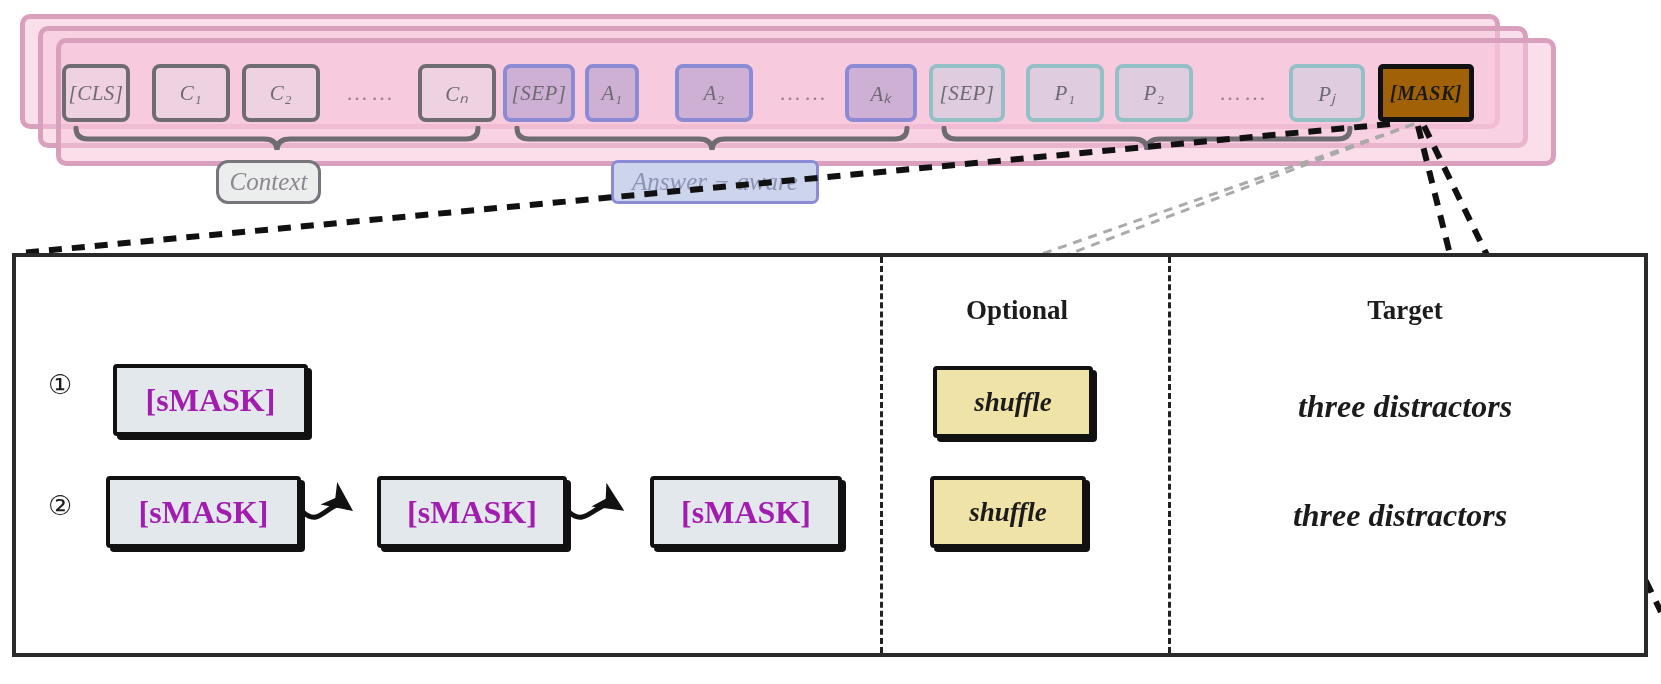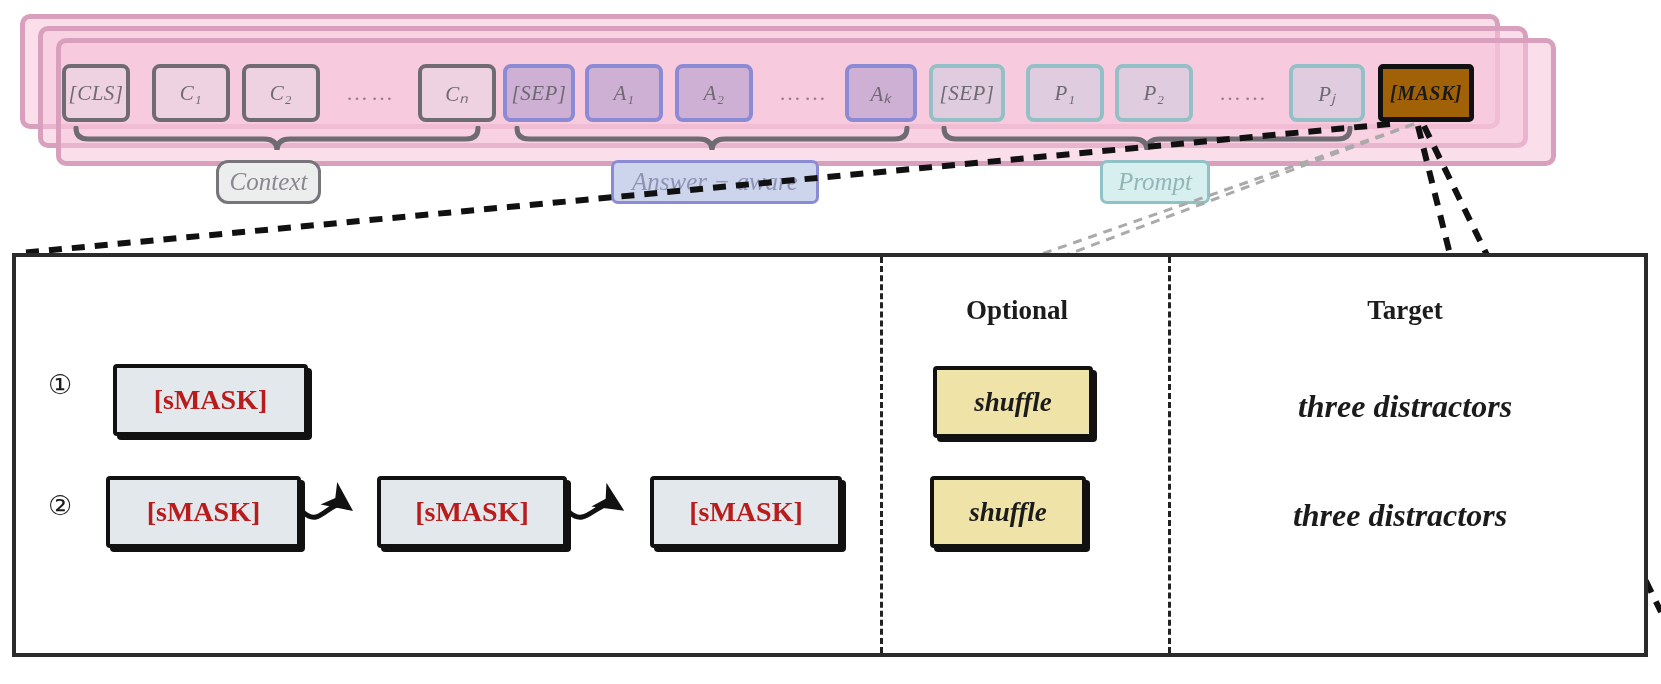--- a/index.html
+++ b/index.html
@@ -46,21 +46,21 @@
   .vdiv{position:absolute;top:0;bottom:0;width:0;border-left:3px dashed #222;}
 
   .colhdr{position:absolute;font-weight:bold;font-size:27px;color:#1c1c1c;
           text-align:center;}
 
   .rownum{position:absolute;font-size:27px;color:#1c1c1c;text-align:center;
           font-family:"DejaVu Sans", sans-serif;}
 
   .smask{position:absolute;height:72px;border:4px solid #111;background:#e3e8ec;
          border-radius:4px;box-sizing:border-box;display:flex;align-items:center;
-         justify-content:center;font-weight:bold;font-size:28px;color:#b91c1c;
+         justify-content:center;font-weight:bold;font-size:32px;color:#a21caf;
          box-shadow:4px 4px 0 #111;}
 
   .shuffle{position:absolute;height:72px;border:4px solid #111;background:#f0e3a8;
            border-radius:4px;box-sizing:border-box;display:flex;align-items:center;
            justify-content:center;font-weight:bold;font-style:italic;font-size:27px;
            color:#1b1b1b;box-shadow:4px 4px 0 #111;}
 
   .target{position:absolute;font-weight:bold;font-style:italic;font-size:32px;
           color:#1b1b1b;text-align:center;}
 
@@ -76,21 +76,21 @@
   <div class="pink-panel pp3"></div>
 
   <div class="tokrow">
     <div class="tok tok-c" style="left:62px;width:68px;">[CLS]</div>
     <div class="tok tok-c" style="left:152px;width:78px;">C₁</div>
     <div class="tok tok-c" style="left:242px;width:78px;">C₂</div>
     <div class="dots" style="left:332px;width:78px;">……</div>
     <div class="tok tok-c" style="left:418px;width:78px;">Cₙ</div>
 
     <div class="tok tok-a" style="left:503px;width:72px;">[SEP]</div>
-    <div class="tok tok-a" style="left:585px;width:78px;">A₁</div>
+    <div class="tok tok-a" style="left:585px;width:54px;">A₁</div>
     <div class="tok tok-a" style="left:675px;width:78px;">A₂</div>
     <div class="dots" style="left:765px;width:78px;">……</div>
     <div class="tok tok-a" style="left:845px;width:72px;">Aₖ</div>
 
     <div class="tok tok-p" style="left:929px;width:76px;">[SEP]</div>
     <div class="tok tok-p" style="left:1026px;width:78px;">P₁</div>
     <div class="tok tok-p" style="left:1115px;width:78px;">P₂</div>
     <div class="dots" style="left:1205px;width:78px;">……</div>
     <div class="tok tok-p" style="left:1289px;width:76px;">Pⱼ</div>
 
@@ -108,21 +108,20 @@
     </svg>
   </div>
   <div class="brace" style="left:940px;top:126px;width:414px;">
     <svg width="414" height="26" viewBox="0 0 414 26">
       <path d="M4,2 Q4,13 16,13 L194,13 Q207,13 207,24 Q207,13 220,13 L398,13 Q410,13 410,2" fill="none" stroke="#6f6b73" stroke-width="5" stroke-linecap="round"></path>
     </svg>
   </div>
 
   <div class="glabel gl-context" style="left:216px;top:160px;width:105px;border-radius:12px;">Context</div>
   <div class="glabel gl-answer" style="left:611px;top:160px;width:208px;">Answer − aware</div>
-  <div class="glabel gl-prompt" style="left:1100px;top:160px;width:110px;">Prompt</div>
 
   <svg class="ovl">
 
     <line x1="1390" y1="124" x2="20" y2="253" stroke="#111" stroke-width="6" stroke-dasharray="13 10"></line>
 
     <line x1="1418" y1="126" x2="1551" y2="660" stroke="#111" stroke-width="6" stroke-dasharray="13 10"></line>
     <line x1="1424" y1="126" x2="1661" y2="612" stroke="#111" stroke-width="6" stroke-dasharray="13 10"></line>
 
     <line x1="1414" y1="124" x2="18" y2="650" stroke="#aaa" stroke-width="3" stroke-dasharray="9 7"></line>
     <line x1="1414" y1="124" x2="400" y2="478" stroke="#aaa" stroke-width="3" stroke-dasharray="9 7"></line>

